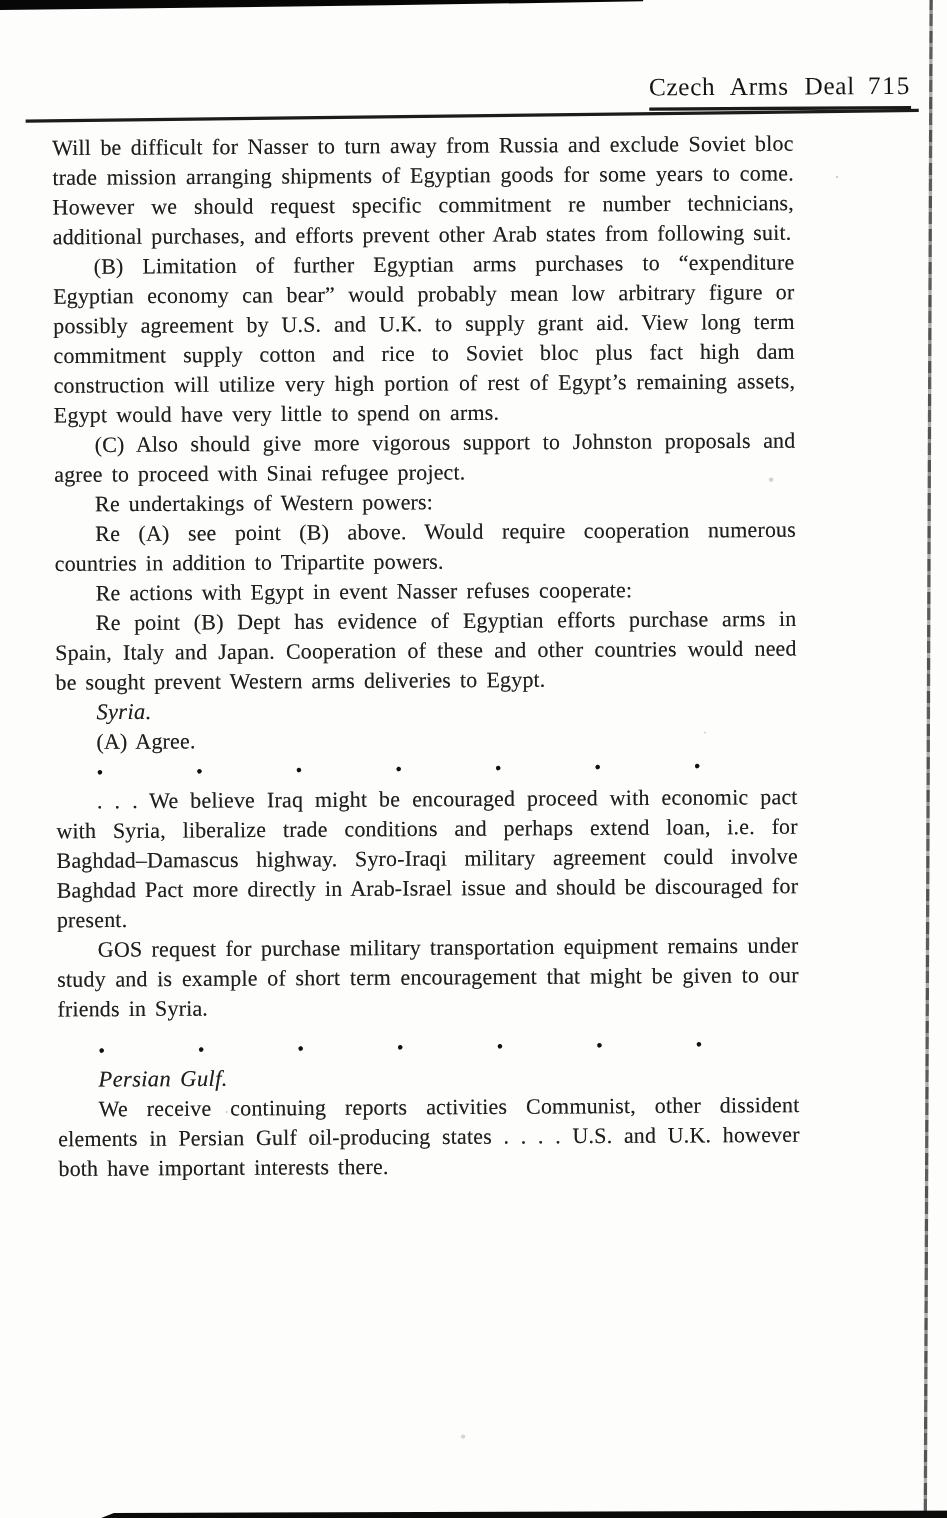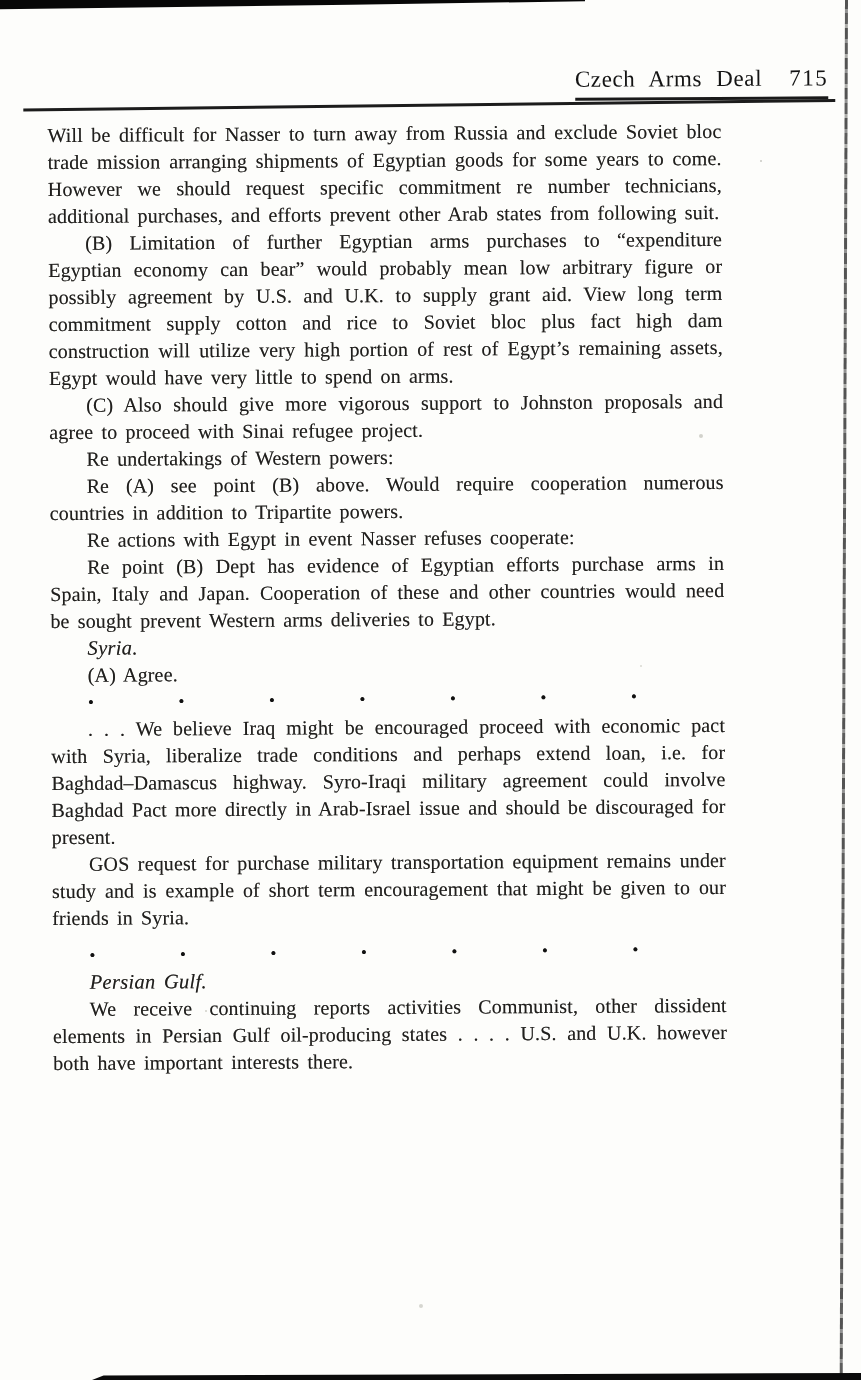--- a/index.html
+++ b/index.html
@@ -43,21 +43,21 @@
                 -340px 1145px 0 1px #d6d6d0, -120px 505px 0 0 #d8d8d2;
   }
   
   .running-head {
     position: absolute; top: 68px; right: 30px;
     font-size: 23px; color: #141414;
     letter-spacing: 0.6px; word-spacing: 8px;
     padding-bottom: 5px;
     border-bottom: 3px solid #1a1a1a;
   }
-  .running-head .page-num { margin-left: 27px; letter-spacing: 1.5px; font-family: Liberation Serif, serif; }
+  .running-head .page-num { margin-left: 12px; letter-spacing: 1.5px; font-family: Liberation Serif, serif; }
   .head-rule {
     position: absolute; top: 104px; left: 26px;
     width: 812px; height: 3px; background: #1c1c1c;
     transform: rotate(-0.33deg);
   }
   
   .text-block {
     position: absolute; top: 120px; left: 50px; width: 674px;
     font-size: 20px; line-height: 27px;
     color: #201f1d;

